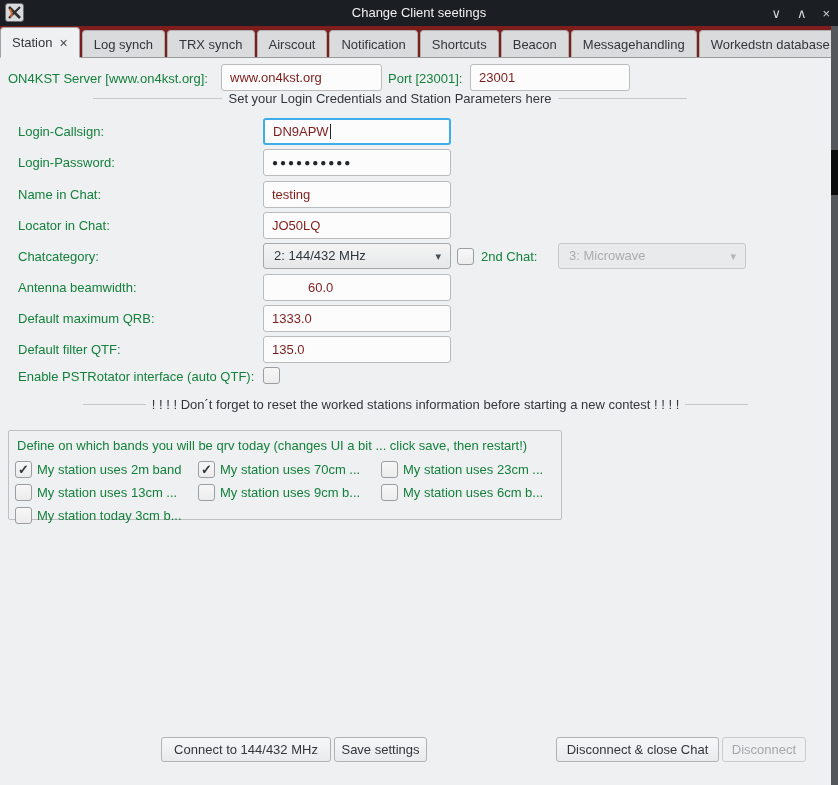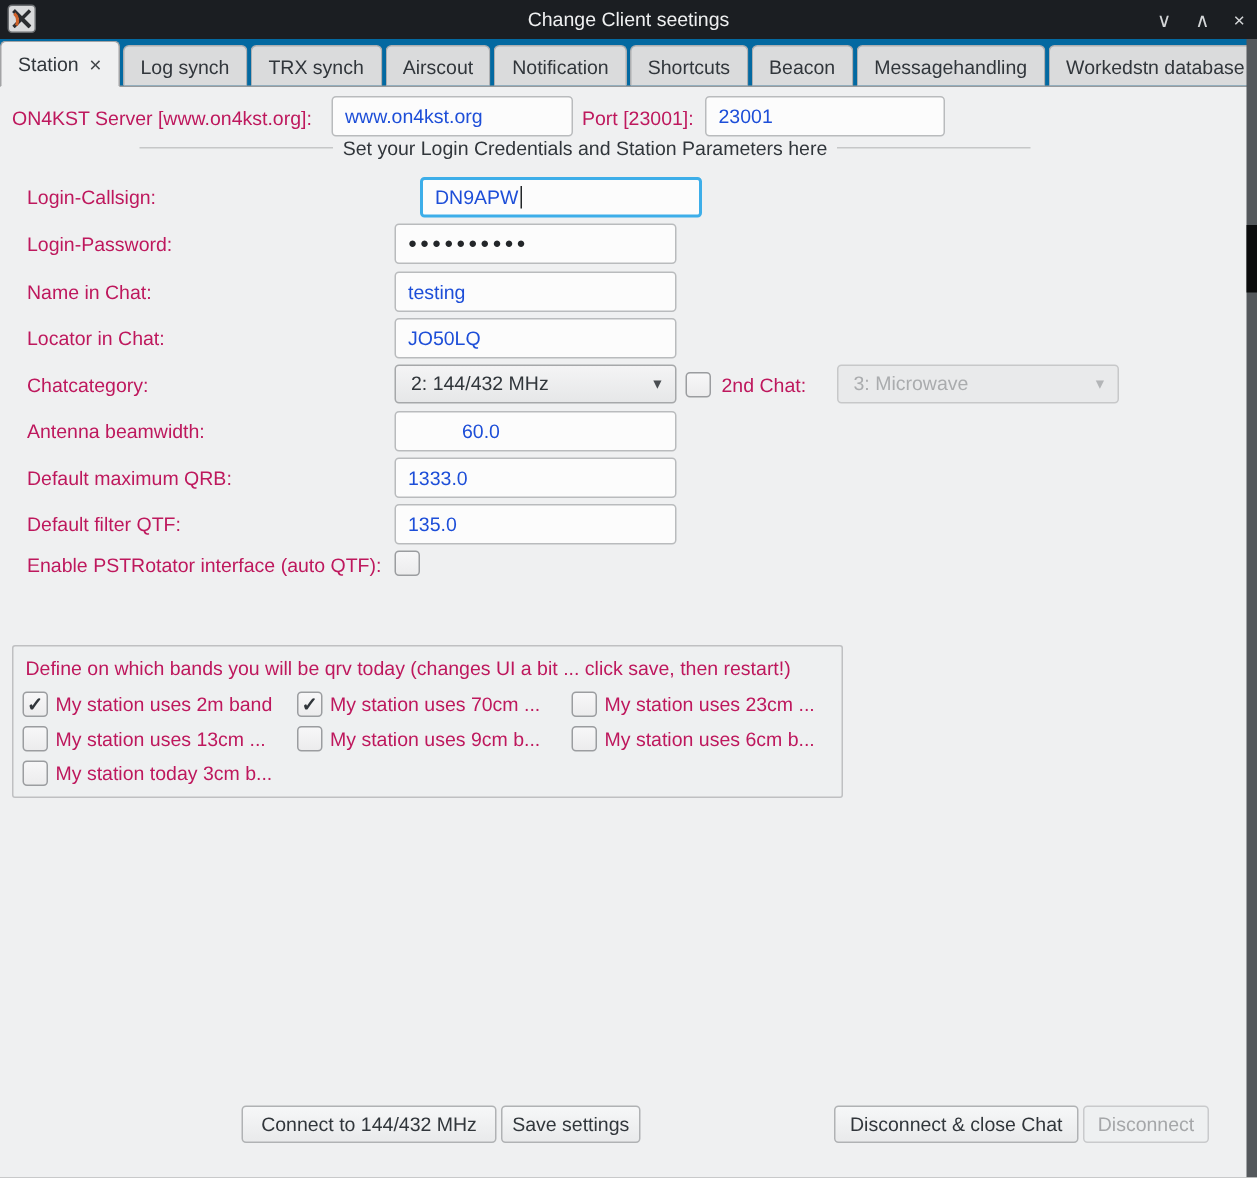--- a/index.html
+++ b/index.html
@@ -25,21 +25,21 @@
   }
   .win-controls {
     position: absolute; right: 8px; top: 0; height: 26px;
     display: flex; align-items: center; gap: 16px;
     color: #d4d6d8; font-size: 13px; z-index: 2;
   }
   .win-controls span { cursor: default; }
   
   .tabbar {
     position: absolute; left: 0; top: 26px; width: 838px; height: 32px;
-    background: #0369a1; border-bottom: 1px solid #989a9c;
+    background: #7f1d1d; border-bottom: 1px solid #989a9c;
     display: flex; align-items: flex-end;
   }
   .tab {
     display: flex; align-items: center; gap: 7px;
     padding: 0 11px; height: 27px; margin-right: 2px;
     background: #dadbdc; border: 1px solid #aeafb1; border-bottom: none;
     border-radius: 4px 4px 0 0; white-space: nowrap; color: #31363b;
   }
   .tab.active {
     height: 31px; background: #eff0f1; border-color: #a2a3a5;
@@ -49,28 +49,28 @@
   
   .edge-strip {
     position: absolute; right: 0; top: 26px; width: 7px; height: 759px;
     background: #54585c; z-index: 3;
   }
   .edge-strip .thumb {
     position: absolute; left: 0; top: 124px; width: 7px; height: 45px;
     background: #0b0c0d;
   }
   
-  .lbl { position: absolute; white-space: nowrap; color: #be185d; }
+  .lbl { position: absolute; white-space: nowrap; color: #15803d; }
   .tin {
     position: absolute; width: 188px; height: 27px;
     background: #fcfcfc; border: 1px solid #b9bbbd; border-radius: 3px;
-    color: #1d4ed8; padding: 0 8px; line-height: 25px; white-space: nowrap;
+    color: #7f1d1d; padding: 0 8px; line-height: 25px; white-space: nowrap;
     overflow: hidden;
   }
-  .tin.focus { border: 2px solid #3daee9; line-height: 23px; margin-left: 17px; }
+  .tin.focus { border: 2px solid #3daee9; line-height: 23px; }
   .cursor {
     display: inline-block; width: 1px; height: 15px;
     background: #232629; vertical-align: -3px; margin-left: 1px;
   }
   .pwd { color: #232629; font-size: 10px; letter-spacing: 2px; line-height: 25px; }
   .combo {
     position: absolute; width: 188px; height: 26px;
     background: linear-gradient(#f4f4f5, #e6e7e8);
     border: 1px solid #a6a8aa; border-radius: 3px;
     padding: 0 24px 0 10px; line-height: 24px; color: #31363b;
@@ -92,21 +92,21 @@
     font-size: 13px; font-weight: bold; color: #31363b;
   }
   .sep {
     position: absolute; display: flex; align-items: center; height: 16px;
   }
   .sep::before, .sep::after {
     content: ""; flex: 1; height: 1px; background: #c6c7c8;
   }
   .sep .sep-text { padding: 0 6px; white-space: nowrap; }
   .groupbox {
-    position: absolute; left: 8px; top: 430px; width: 554px; height: 102px;
+    position: absolute; left: 8px; top: 430px; width: 554px; height: 90px;
     border: 1px solid #bfc0c2; border-radius: 2px; background: #eef0f1;
   }
   .btn {
     position: absolute; top: 737px; height: 25px;
     background: linear-gradient(#f6f7f8, #e9eaeb);
     border: 1px solid #b0b2b4; border-radius: 3px;
     text-align: center; line-height: 23px; color: #31363b;
     white-space: nowrap; overflow: hidden;
   }
   .btn.disabled {
@@ -208,20 +208,23 @@
 
   <div class="lbl" style="left:18px; top:311px;">Default maximum QRB:</div>
   <div class="tin" style="left:263px; top:305px;">1333.0</div>
 
   <div class="lbl" style="left:18px; top:342px;">Default filter QTF:</div>
   <div class="tin" style="left:263px; top:336px;">135.0</div>
 
   <div class="lbl" style="left:18px; top:369px;">Enable PSTRotator interface (auto QTF):</div>
   <div class="cb" style="left:263px; top:367px;"></div>
 
+  <div class="sep" style="left:83px; top:396px; width:665px;">
+    <span class="sep-text">! ! ! ! Don´t forget to reset the worked stations information before starting a new contest ! ! ! !</span>
+  </div>
 
   <div class="groupbox">
     <div class="lbl" style="left:8px; top:7px;">Define on which bands you will be qrv today (changes UI a bit ... click save, then restart!)</div>
 
     <div class="cb" style="left:6px; top:30px;">
         <span>✓</span>
       </div>
     <div class="lbl" style="left:28px; top:31px;">My station uses 2m band</div>
 
     <div class="cb" style="left:189px; top:30px;">

